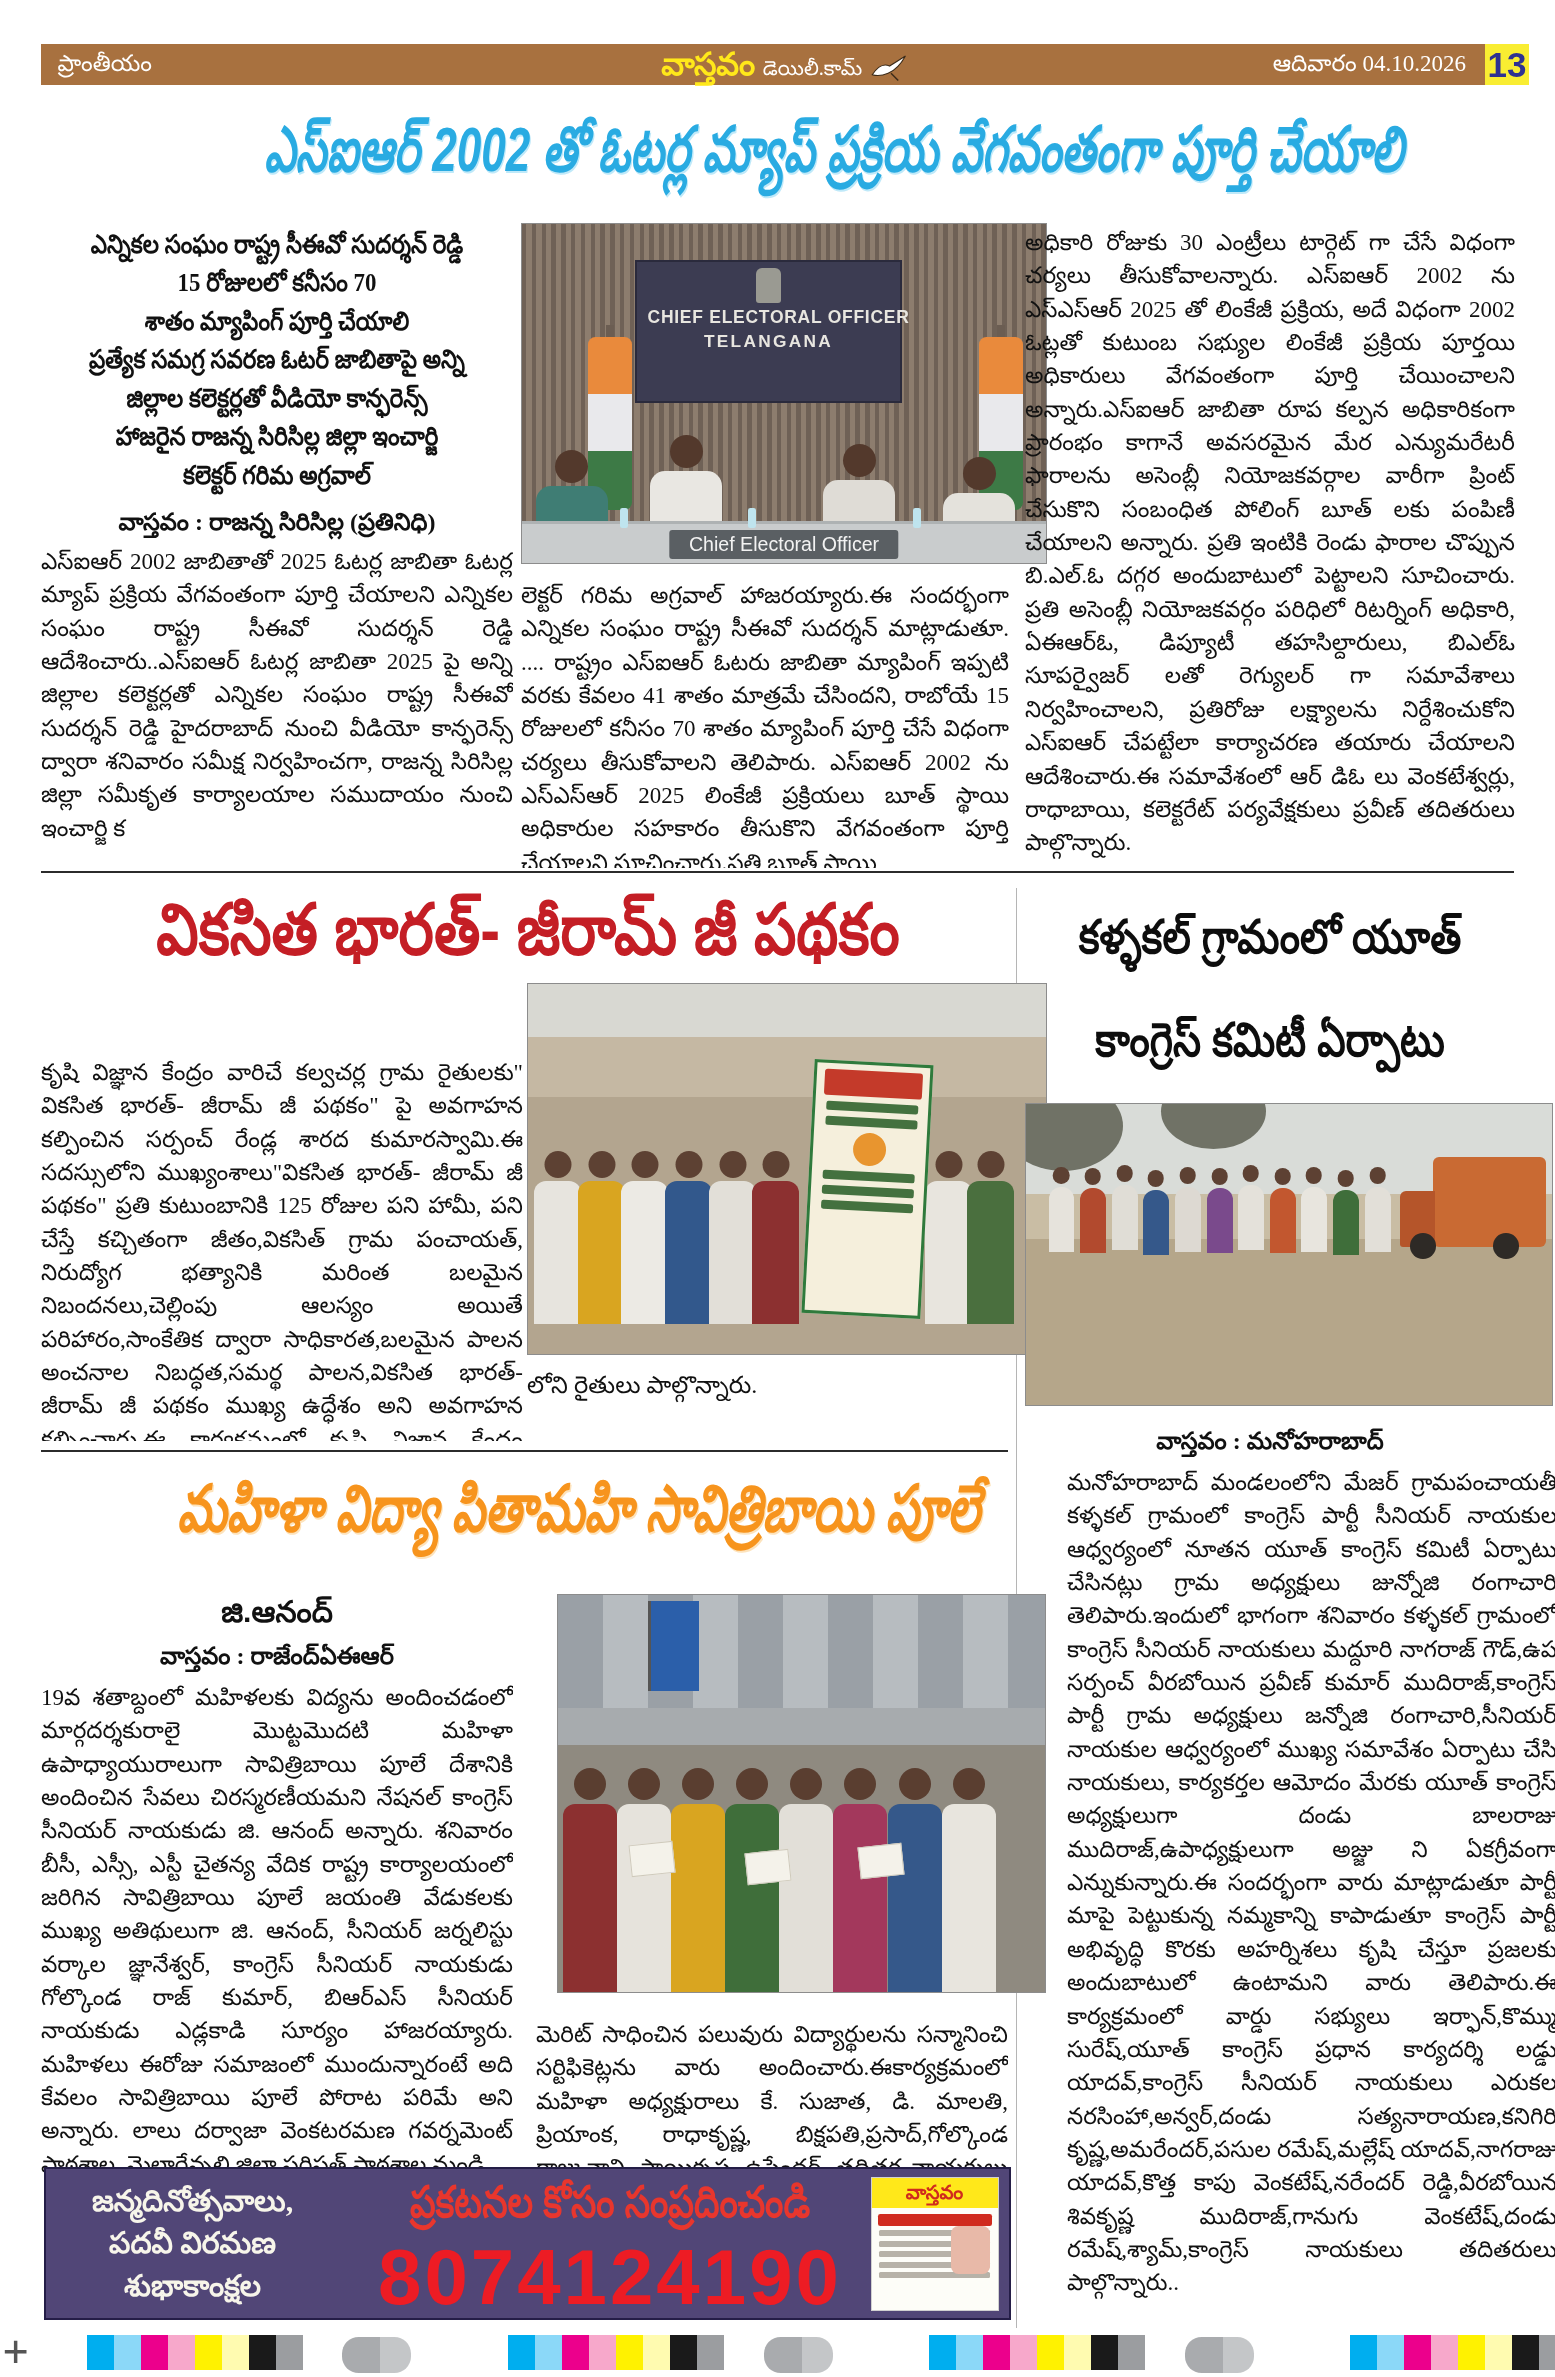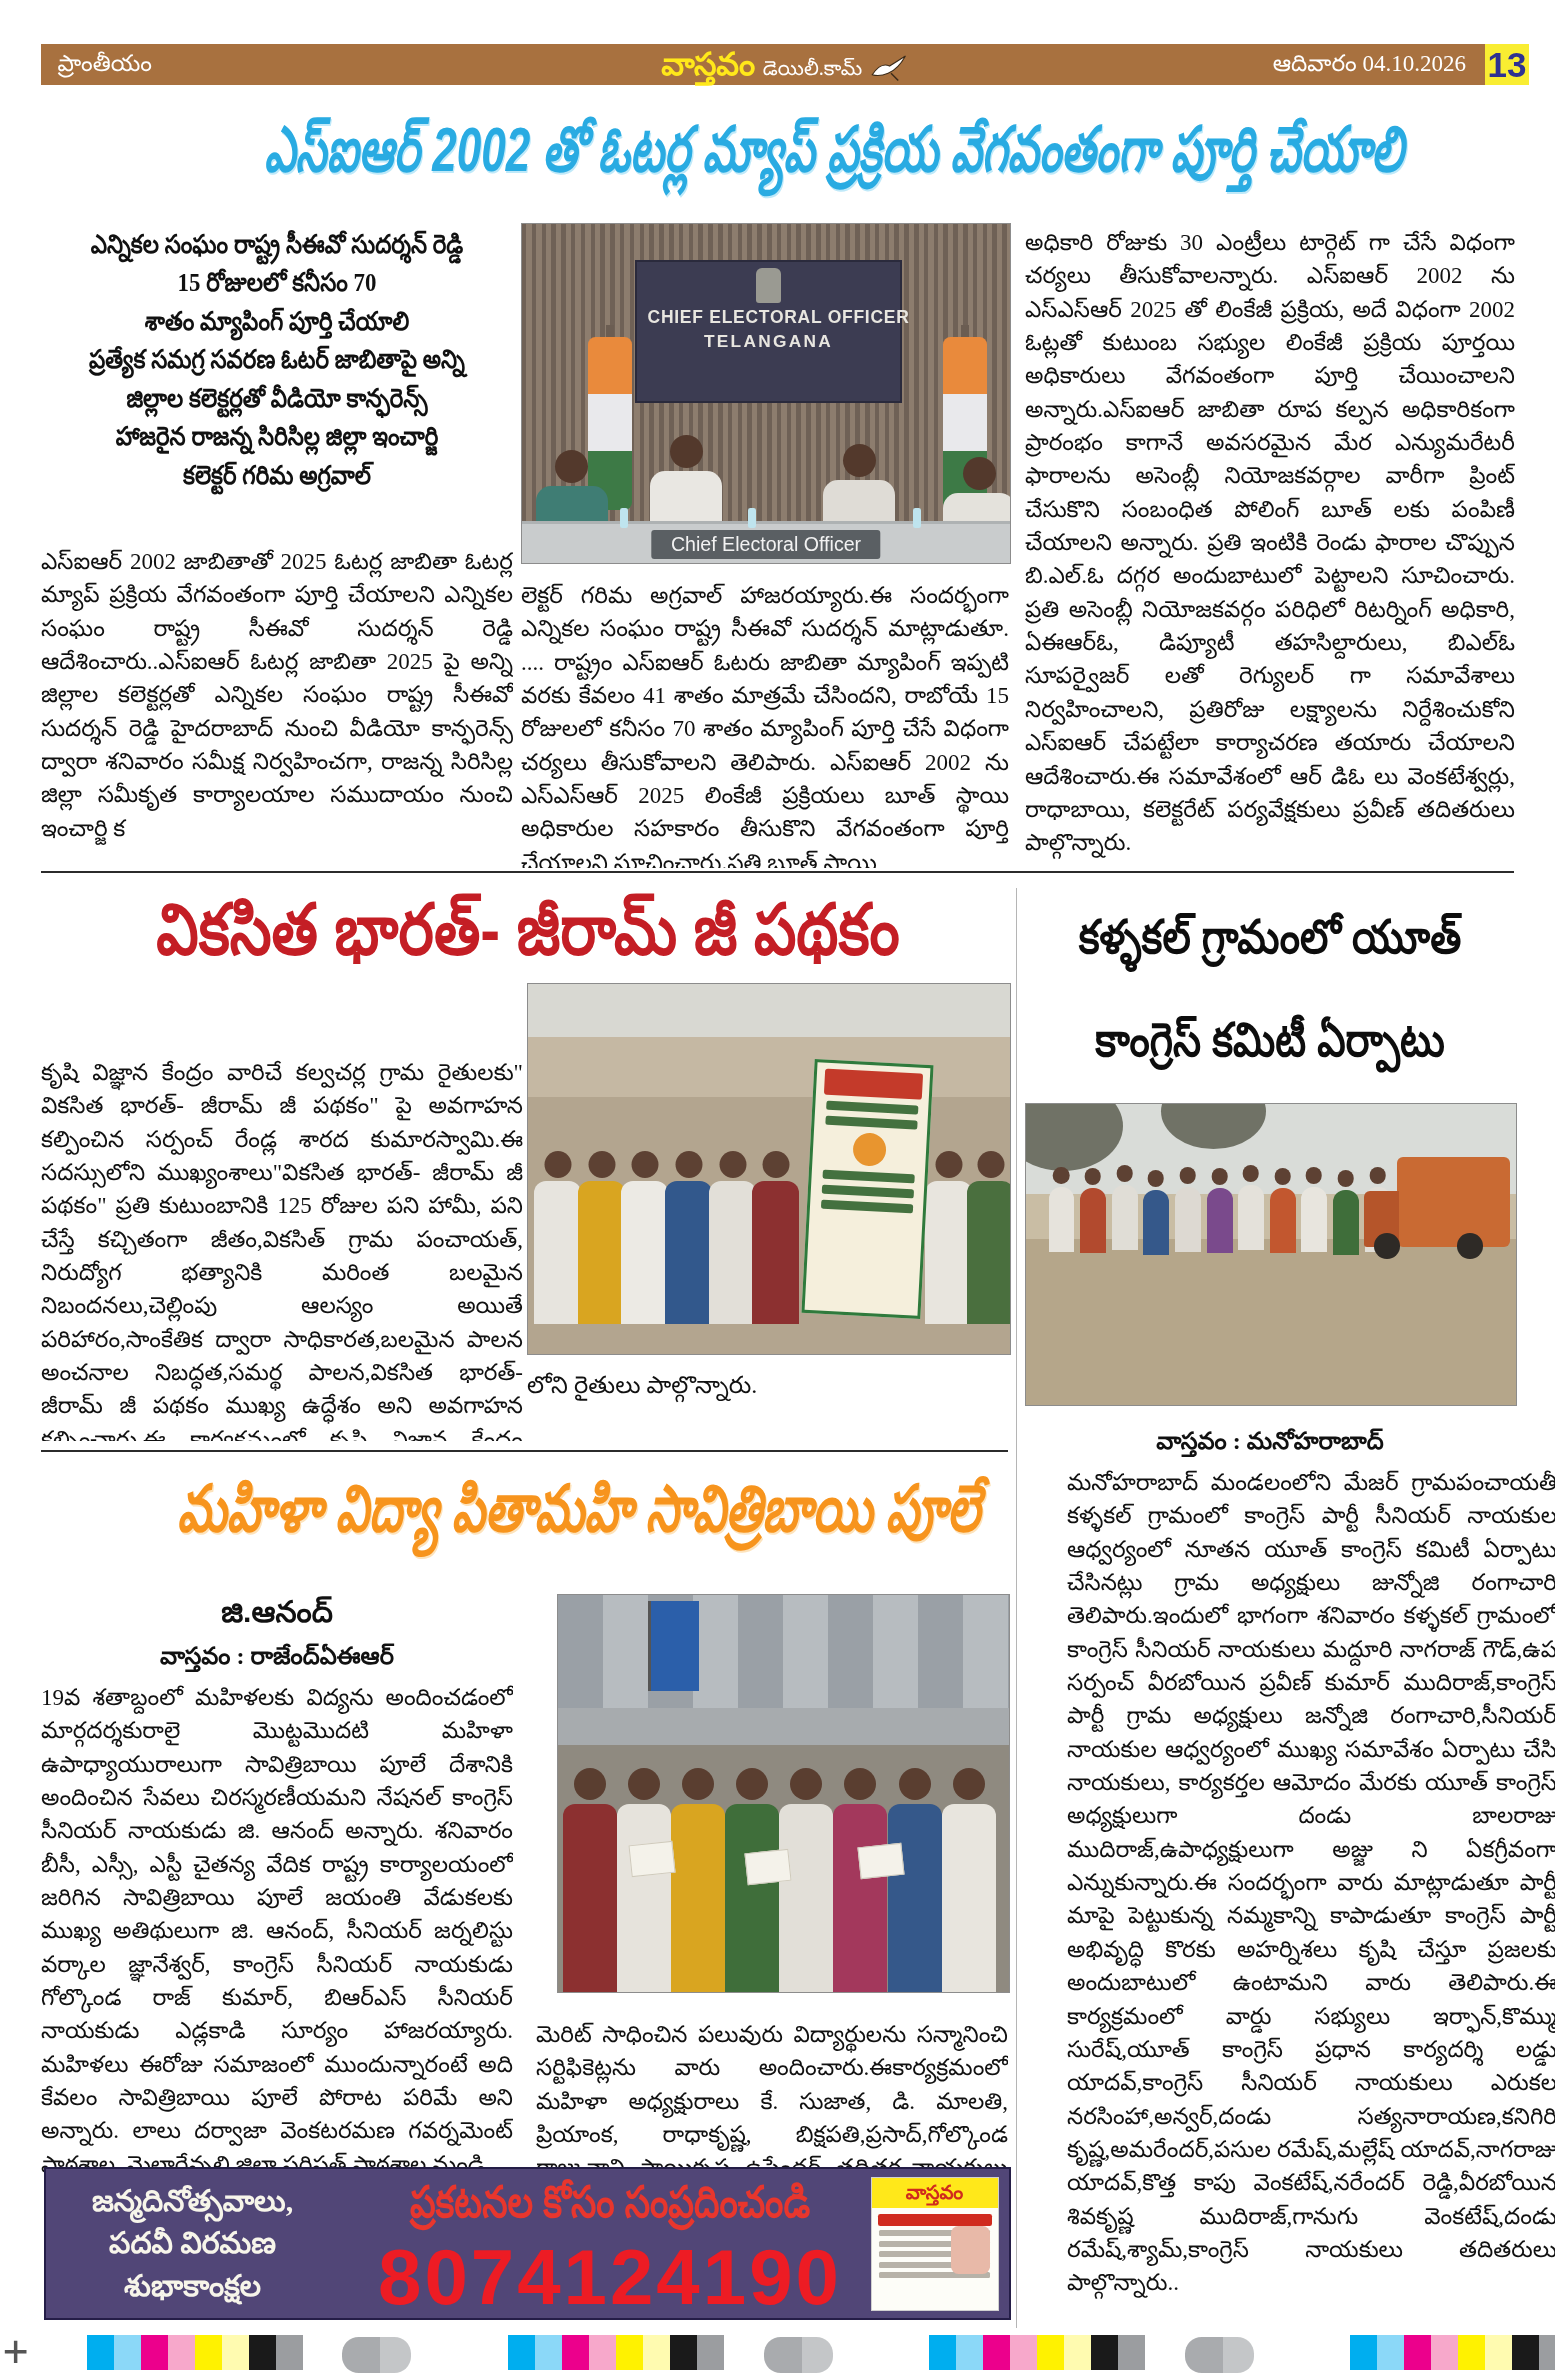--- a/index.html
+++ b/index.html
@@ -53,21 +53,21 @@
   #a4-body{position:absolute;left:41px;top:1681px;width:472px;height:566px;}
   #a4-col2-body{position:absolute;left:536px;top:2018px;width:472px;height:230px;}
 
   
   .hrule{position:absolute;height:1.5px;background:#2b2b2b;}
   #rule1{left:41px;top:871px;width:1473px;}
   #rule2{left:41px;top:1450px;width:967px;}
   #vrule{position:absolute;left:1016px;top:888px;width:0.8px;height:1440px;background:#b5b5b5;}
 
   
-  .photo{position:absolute;overflow:hidden;border:0.8px solid #8c8c8c;}
+  .photo{position:absolute;overflow:hidden;border:0.8px solid #8c8c8c;padding-left:36px;}
   .fig{position:absolute;border-radius:12px 12px 0 0;}
   .fig::before{content:"";position:absolute;top:-30px;left:50%;transform:translateX(-50%);
                width:27px;height:27px;border-radius:50%;background:#5d4133;}
 
   
   #a1-photo{left:521px;top:223px;width:488px;height:339px;
             background:repeating-linear-gradient(90deg,#6f6156 0 4.5px,#8d7d6e 4.5px 9.8px);}
   #p1-board{position:absolute;left:113px;top:36px;width:263px;height:139px;background:#3c3c52;border:2.3px solid #2a2a3c;
             text-align:center;color:#e8e6e0;font-family:"Liberation Sans",sans-serif;}
   #p1-emblem{width:25.6px;height:35px;margin:6px auto 3px;background:#9a9a92;border-radius:6px 6px 3px 3px;}
@@ -155,20 +155,21 @@
 
   <div id="a1-intro">
     <div>ఎన్నికల సంఘం రాష్ట్ర సీఈవో సుదర్శన్ రెడ్డి</div>
     <div>15 రోజులలో కనీసం 70</div>
     <div>శాతం మ్యాపింగ్ పూర్తి చేయాలి</div>
     <div>ప్రత్యేక సమగ్ర సవరణ ఓటర్ జాబితాపై అన్ని</div>
     <div>జిల్లాల కలెక్టర్లతో వీడియో కాన్ఫరెన్స్</div>
     <div>హాజరైన రాజన్న సిరిసిల్ల జిల్లా ఇంచార్జి</div>
     <div>కలెక్టర్ గరిమ అగ్రవాల్</div>
   </div>
+  <div id="a1-dateline" class="dateline">వాస్తవం : రాజన్న సిరిసిల్ల (ప్రతినిధి)</div>
   <div id="a1-col1-body" class="body-text">ఎస్ఐఆర్ 2002 జాబితాతో 2025 ఓటర్ల జాబితా ఓటర్ల మ్యాప్ ప్రక్రియ వేగవంతంగా పూర్తి చేయాలని ఎన్నికల సంఘం రాష్ట్ర సీఈవో సుదర్శన్ రెడ్డి ఆదేశించారు..ఎస్ఐఆర్ ఓటర్ల జాబితా 2025 పై అన్ని జిల్లాల కలెక్టర్లతో ఎన్నికల సంఘం రాష్ట్ర సీఈవో సుదర్శన్ రెడ్డి హైదరాబాద్ నుంచి వీడియో కాన్ఫరెన్స్ ద్వారా శనివారం సమీక్ష నిర్వహించగా, రాజన్న సిరిసిల్ల జిల్లా సమీకృత కార్యాలయాల సముదాయం నుంచి ఇంచార్జి క</div>
 
   <div id="a1-photo" class="photo">
     <div id="p1-board">
       <div id="p1-emblem"></div>
       <div id="p1-line1">CHIEF ELECTORAL OFFICER</div>
       <div id="p1-line2">TELANGANA</div>
     </div>
     <div class="p1-flag" id="p1-flag-left"></div>
     <div class="p1-flag" id="p1-flag-right"></div>

